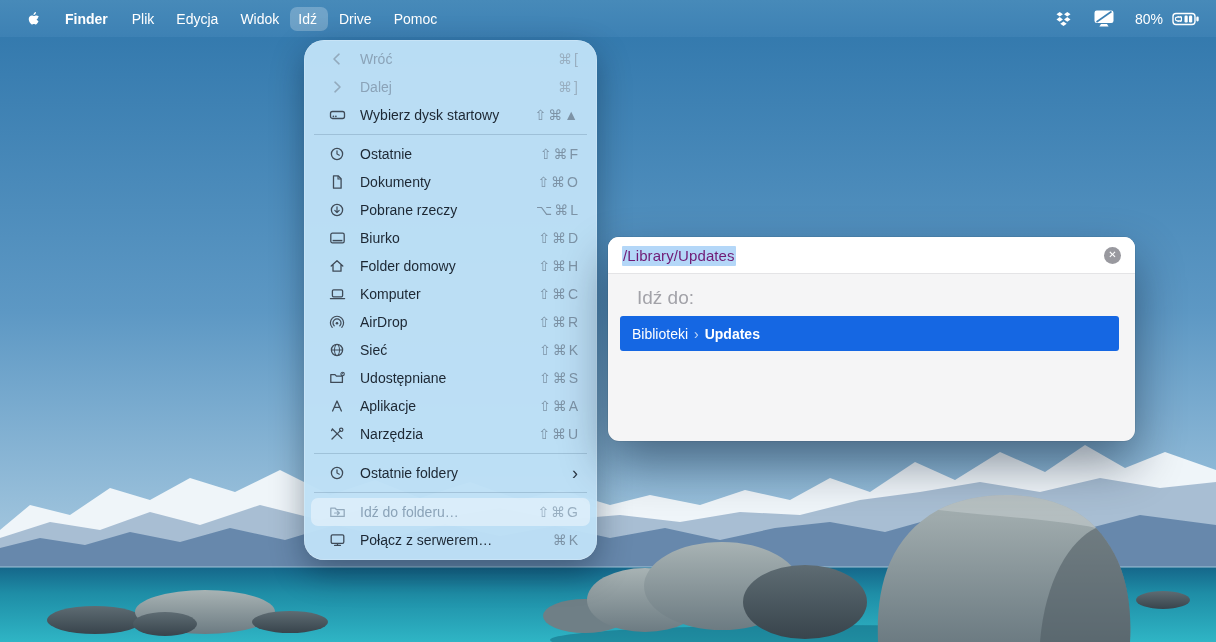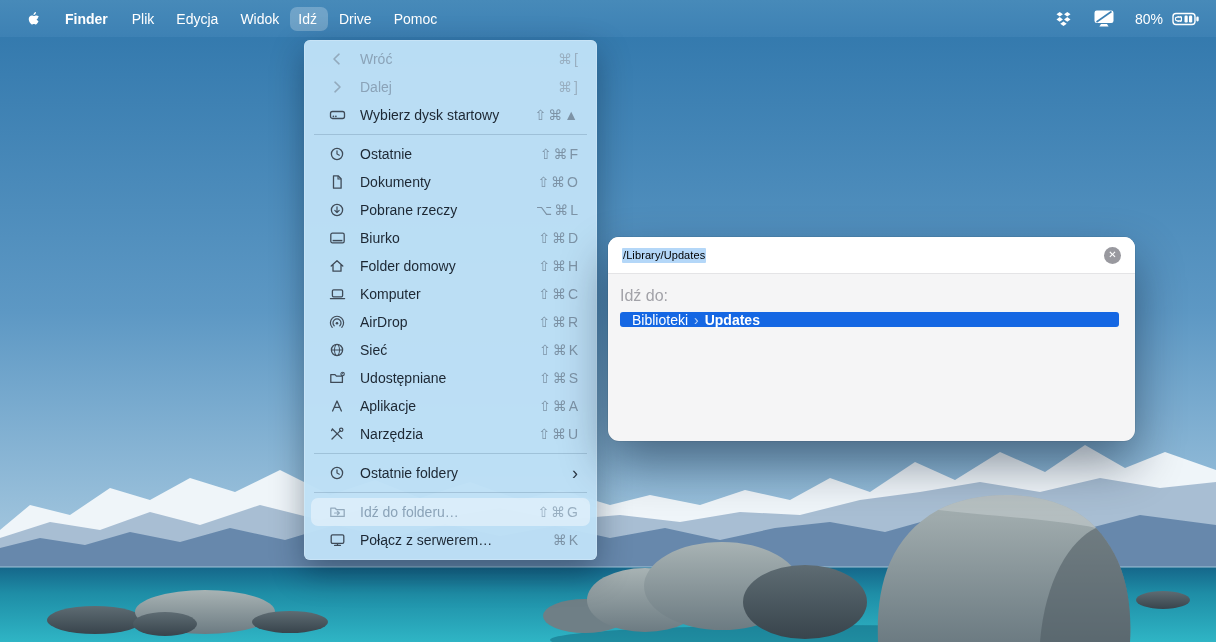--- a/index.html
+++ b/index.html
@@ -20,21 +20,21 @@
   .mb-apple{padding:0 13px;display:flex;align-items:center;}
   .mb-item{padding:4px 11px;border-radius:7px;white-space:nowrap;}
   .mb-item.bold{font-weight:700;padding-right:13px;}
   .mb-item.active{background:rgba(255,255,255,0.24);padding-left:8px;}
   .mb-right{margin-left:auto;display:flex;align-items:center;gap:20px;padding-right:16px;}
   .mb-batt{display:flex;align-items:center;gap:9px;font-size:14px;}
   
   .gomenu{
     position:absolute;left:304px;top:40px;width:293px;z-index:6;
     background:rgba(190,224,246,0.97);
-    border-radius:6px;padding:5px 0 6px 0;
+    border-radius:20px;padding:5px 0 6px 0;
     box-shadow:0 12px 32px rgba(0,20,40,0.38), 0 0 0 0.5px rgba(255,255,255,0.4) inset;
     color:#1c2733;font-size:14px;
   }
   .mi{display:flex;align-items:center;height:28px;padding-left:18px;margin:0 7px;border-radius:7px;}
   .mi .ic{width:21px;margin-right:10px;display:flex;align-items:center;color:#3f4b58;flex:none;}
   .mi .lbl{flex:1;white-space:nowrap;}
   .mi .sc{color:#7d93a6;margin-right:10px;letter-spacing:2px;white-space:nowrap;}
   .mi .sub{color:#2c3846;font-size:18px;margin-right:12px;line-height:1;}
   .mi.disabled{color:#8ba3b8;}
   .mi.disabled .ic{color:#93aabd;}
@@ -44,31 +44,31 @@
   
   .dialog{
     position:absolute;left:608px;top:237px;width:527px;height:204px;z-index:6;
     border-radius:11px;overflow:hidden;background:#f5f5f6;
     box-shadow:0 22px 48px rgba(0,15,35,0.45), 0 0 0 0.5px rgba(0,0,0,0.12);
   }
   .dlg-inputbar{
     height:36px;background:#ffffff;display:flex;align-items:center;
     padding:0 14px;border-bottom:1px solid #e4e4e6;
   }
-  .dlg-input{flex:1;font-size:11px;color:#000000;letter-spacing:0.1px;}
+  .dlg-input{flex:1;font-size:15px;color:#701a75;letter-spacing:0.1px;}
   .dlg-input .seltext{background:#b4d7f8;padding:1px 1px 2px 1px;border-radius:1px;}
   .dlg-close{
     width:17px;height:17px;border-radius:50%;background:#99999f;color:#fff;
     display:flex;align-items:center;justify-content:center;
     font-size:10px;font-weight:700;line-height:1;cursor:default;flex:none;
   }
   .dlg-body{padding:13px 12px 0 12px;}
-  .dlg-section{color:#a2a2a8;font-size:16px;margin:0 0 7px 0;}
+  .dlg-section{color:#a2a2a8;font-size:19px;margin:0 0 7px 17px;}
   .dlg-result{
-    height:15px;border-radius:3px;background:#1567e3;color:#fff;
+    height:35px;border-radius:3px;background:#1567e3;color:#fff;
     display:flex;align-items:center;padding:0 12px;font-size:14px;
     margin-right:4px;
   }
   .dlg-result .crumb-sep{opacity:0.72;margin:0 6px;font-size:14px;}
   .dlg-result .crumb-b{font-weight:700;}
   svg{display:block;}
 </style>
 </head>
 <body>
 

